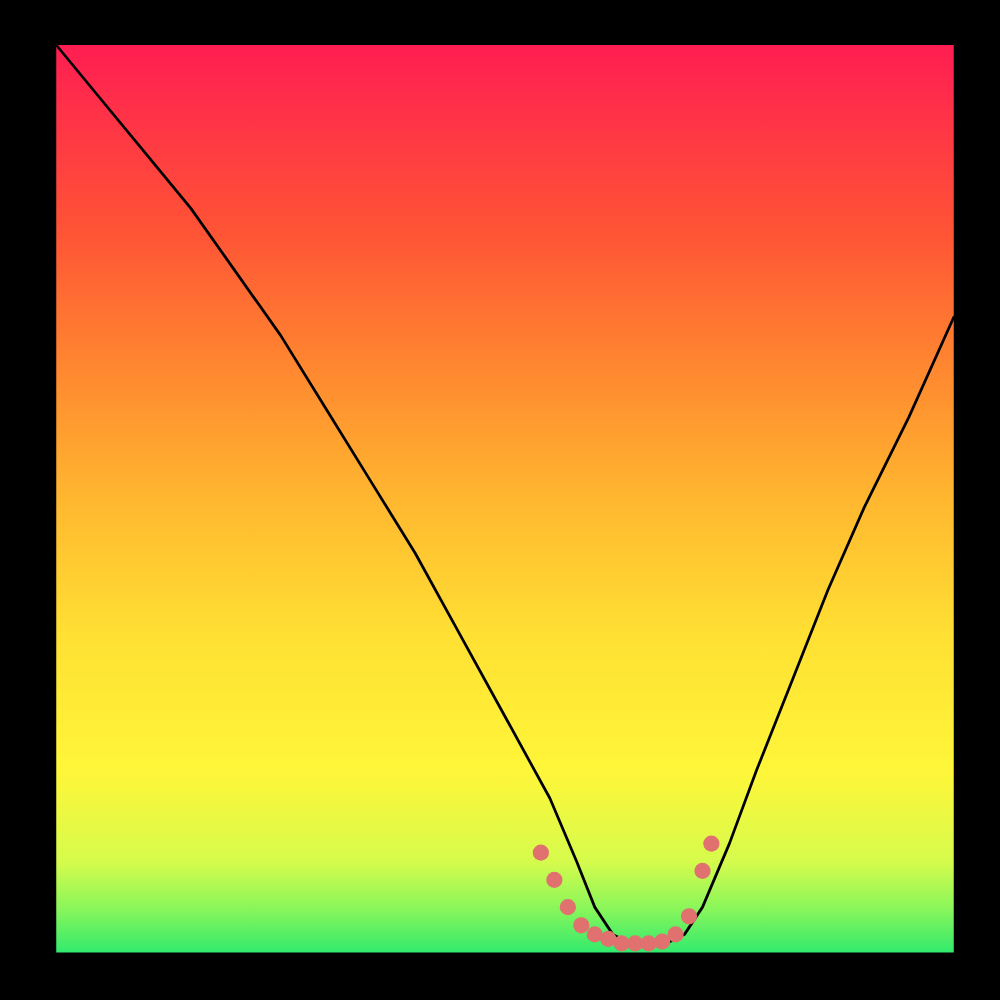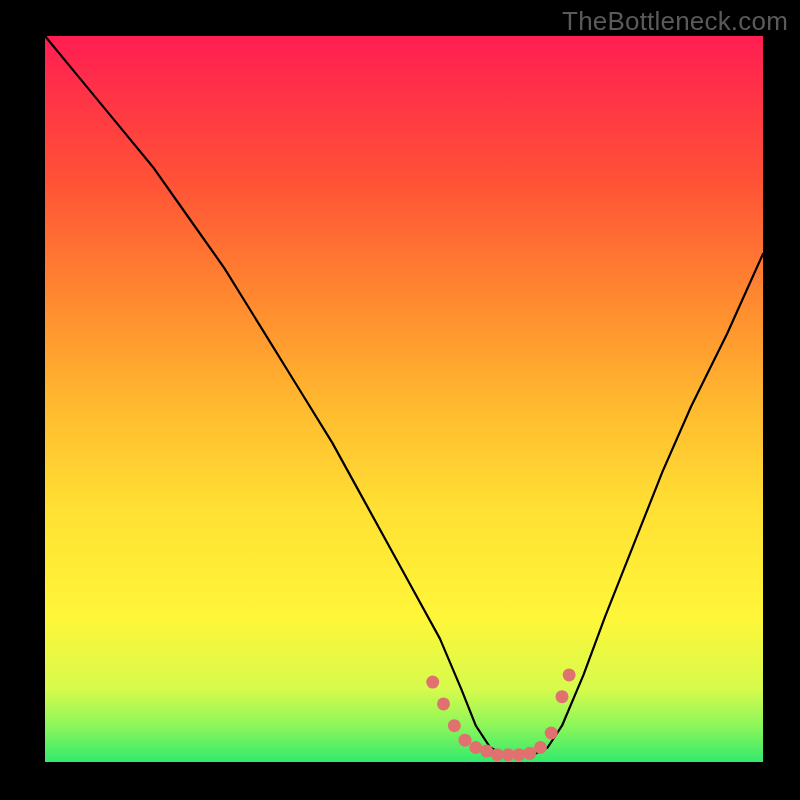--- a/index.html
+++ b/index.html
@@ -25,21 +25,20 @@
     position: absolute;
     top: 0;
     left: 0;
   }
 </style>
 </head>
 <body>
 
 <div class="container">
 
-  <div class="watermark">TheBottleneck.com</div>
 
   <svg class="chart" width="800" height="800" viewBox="0 0 800 800">
     <defs>
       <linearGradient id="bgGrad" x1="0" y1="1" x2="0" y2="0">
 
       <stop offset="0" stop-color="#32ea6d"></stop>
           <stop offset="0.05" stop-color="#8cf65a"></stop>
           <stop offset="0.1" stop-color="#d6fb4c"></stop>
           <stop offset="0.2" stop-color="#fff639"></stop>
           <stop offset="0.35" stop-color="#ffe033"></stop>

